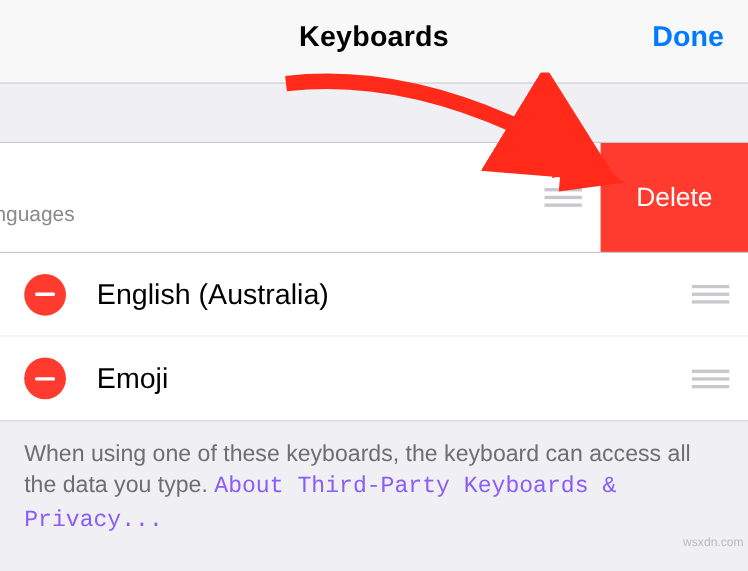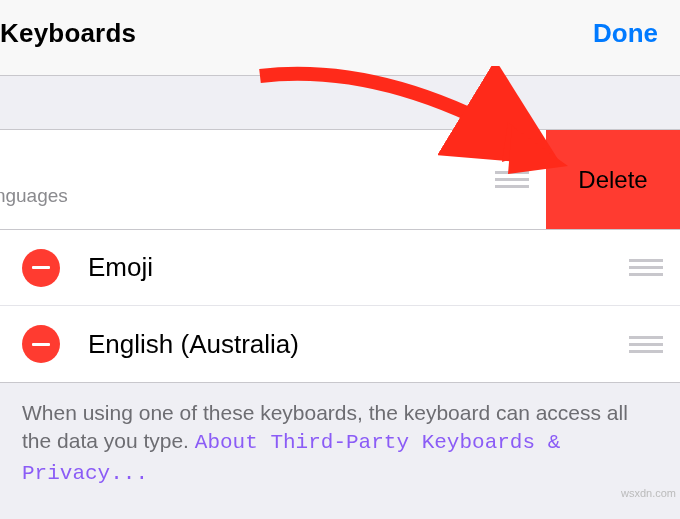--- a/index.html
+++ b/index.html
@@ -10,21 +10,21 @@
     height: 519px;
     overflow: hidden;
     position: relative;
   }
   .header {
     background: #f8f8f8;
     border-bottom: 1px solid #c8c7cc;
     height: 76px;
     display: flex;
     align-items: flex-start;
-    justify-content: flex-start;
+    justify-content: center;
     position: relative;
     padding-top: 18px;
   }
   .header-title {
     font-size: 26px;
     font-weight: 600;
     color: #000;
     letter-spacing: 0.2px;
   }
   .done-btn {
@@ -87,21 +87,21 @@
     margin-right: 14px;
   }
   .reorder-handle span {
     display: block;
     width: 34px;
     height: 3px;
     background: #c8c7cc;
   }
   .delete-btn {
     background: #ff3b30;
-    color: #000000;
+    color: #ffffff;
     font-size: 24px;
     font-weight: 400;
     width: 134px;
     height: 100%;
     display: flex;
     align-items: center;
     justify-content: center;
     cursor: pointer;
   }
   .row-normal {
@@ -182,31 +182,31 @@
     <div class="reorder-handle">
       <span></span>
         <span></span>
         <span></span>
     </div>
     <div class="delete-btn">Delete</div>
   </div>
 
   <div class="row row-normal">
     <div class="minus-icon"></div>
-    <div class="row-label">Emoji</div>
+    <div class="row-label">English (Australia)</div>
     <div class="reorder-handle">
       <span></span>
         <span></span>
         <span></span>
     </div>
   </div>
 
   <div class="row row-normal">
     <div class="minus-icon"></div>
-    <div class="row-label">English (Australia)</div>
+    <div class="row-label">Emoji</div>
     <div class="reorder-handle">
       <span></span>
         <span></span>
         <span></span>
     </div>
   </div>
 
 </div>
 
 <div class="footer">

